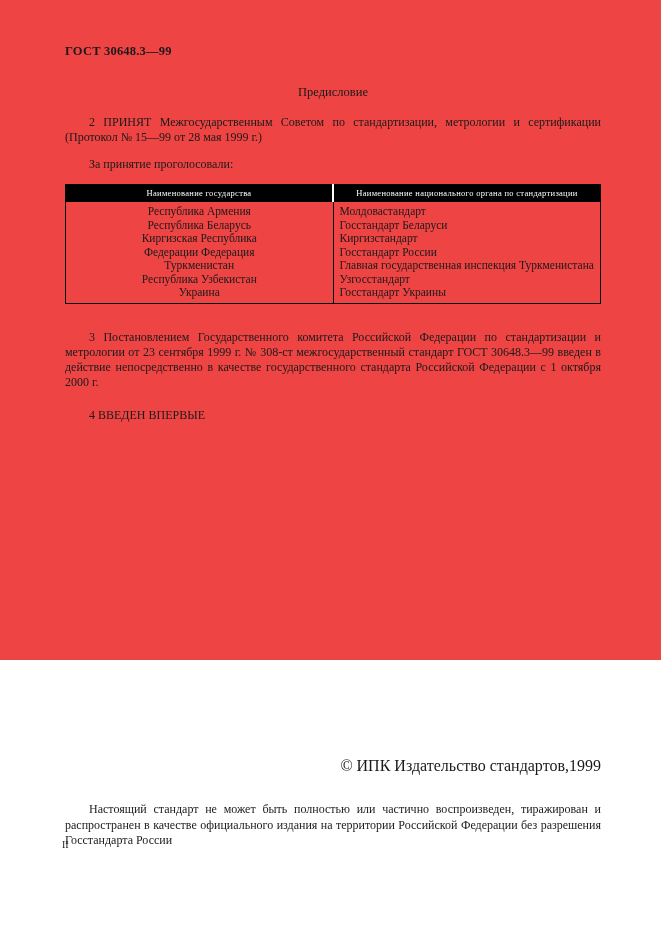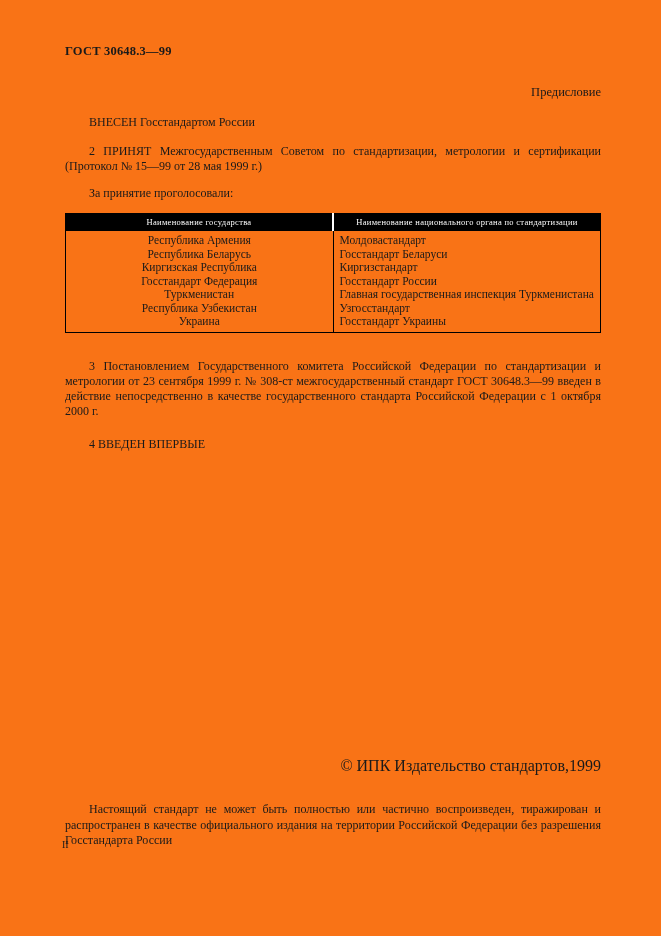--- a/index.html
+++ b/index.html
@@ -6,32 +6,32 @@
   html,body { background:#ffffff; }
   body {
     width:661px; height:936px;
     font-family:"Liberation Serif","DejaVu Serif",serif;
     color:#1a1a1a;
     position:relative;
     overflow:hidden;
   }
   .page {
     position:relative;
-    width:661px; height:936px;
+    width:661px; height:660px;
     padding:44px 60px 0 65px;
-    background:#f97316;
+    background:#ef4444;
   }
   .doc-number {
     font-weight:bold;
     font-size:12.5px;
     letter-spacing:0.2px;
     margin-bottom:26px;
   }
   .section-title {
-    text-align:right;
+    text-align:center;
     font-size:12.5px;
     margin-bottom:15px;
   }
   .para {
     font-size:12px;
     line-height:1.25;
     text-align:justify;
     margin-bottom:12px;
   }
   .indent { text-indent:24px; }
@@ -95,21 +95,20 @@
 </head>
 <body>
 
 <div class="page">
 
   <div class="doc-number">ГОСТ 30648.3—99</div>
 
   <div class="section-title">Предисловие</div>
 
 
-  <p class="para indent gap-after">ВНЕСЕН  Госстандартом России</p>
 
   <p class="para indent">2  ПРИНЯТ  Межгосударственным  Советом  по  стандартизации,  метрологии  и  сертификации (Протокол № 15—99 от 28 мая 1999 г.)</p>
 
   <p class="para indent">За принятие проголосовали:</p>
 
   <table class="vote-table">
     <thead>
       <tr>
         <th>Наименование государства</th>
         <th>Наименование национального органа по стандартизации</th>
@@ -122,21 +121,21 @@
         </tr>
         <tr>
           <td>Республика Беларусь</td>
           <td>Госстандарт Беларуси</td>
         </tr>
         <tr>
           <td>Киргизская Республика</td>
           <td>Киргизстандарт</td>
         </tr>
         <tr>
-          <td>Госстандарт Федерация</td>
+          <td>Федерации Федерация</td>
           <td>Госстандарт России</td>
         </tr>
         <tr>
           <td>Туркменистан</td>
           <td>Главная государственная инспекция Туркменистана</td>
         </tr>
         <tr>
           <td>Республика Узбекистан</td>
           <td>Узгосстандарт</td>
         </tr>

